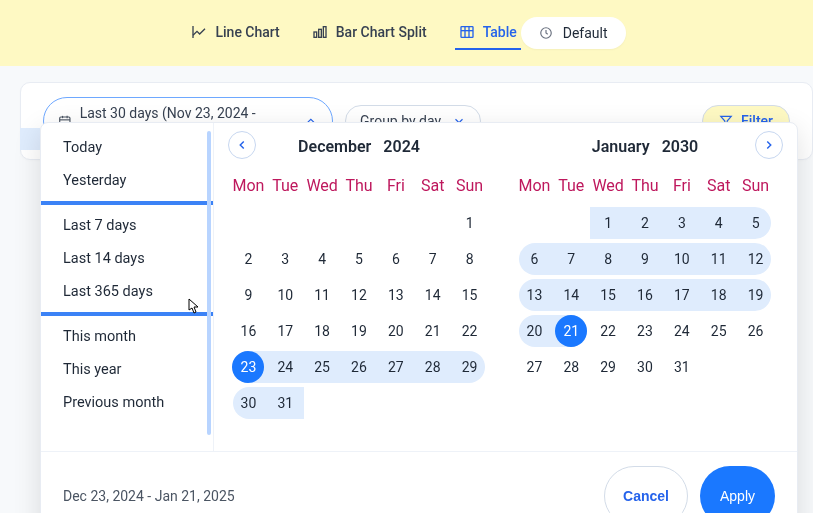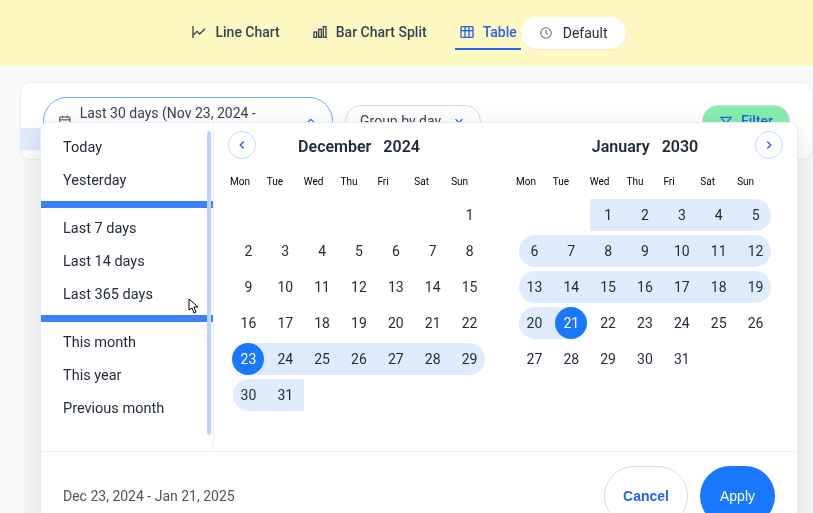--- a/index.html
+++ b/index.html
@@ -95,26 +95,26 @@
       width: 14px;
       height: 14px;
     }
     .chev {
       margin-left: auto;
       color: #2563eb;
     }
     .spacer { flex: 1; }
     .filter-btn {
       display: flex;
-      align-items: flex-end;
+      align-items: center;
       gap: 8px;
       padding: 7px 16px;
       border: 1px solid #d3dce8;
       border-radius: 999px;
-      background: #86efac;
+      background: #fef9c3;
       color: #2563eb;
       cursor: pointer;
       font-weight: 500;
     }
     .dropdown {
       position: absolute;
       top: 122px;
       left: 40px;
       width: 758px;
       background: #fff;
@@ -131,21 +131,21 @@
     }
     .presets {
       width: 172px;
       overflow-y: auto;
       position: relative;
     }
     .preset-list {
       padding: 4px 0;
     }
     .preset-group {
-      border-bottom: 7px solid #3b82f6;
+      border-bottom: 4px solid #3b82f6;
       padding: 4px 0;
     }
     .preset-group:last-child { border-bottom: none; }
     .preset-item {
       padding: 8px 22px;
       cursor: pointer;
       font-size: 14.5px;
       color: #1f2937;
       white-space: nowrap;
     }
@@ -203,22 +203,23 @@
     }
     .nav-arrow.left { left: 14px; }
     .nav-arrow.right { right: 14px; }
     .nav-arrow svg { width: 14px; height: 14px; }
     .weekdays {
       display: grid;
       grid-template-columns: repeat(7, 1fr);
       margin-bottom: 6px;
     }
     .weekday {
-      font-size: 10px;
-      color: #000000;
+      text-align: center;
+      font-size: 16px;
+      color: #be185d;
       padding: 6px 0;
     }
     .days {
       display: grid;
       grid-template-columns: repeat(7, 1fr);
       row-gap: 4px;
     }
     .day-cell {
       height: 32px;
       display: flex;

